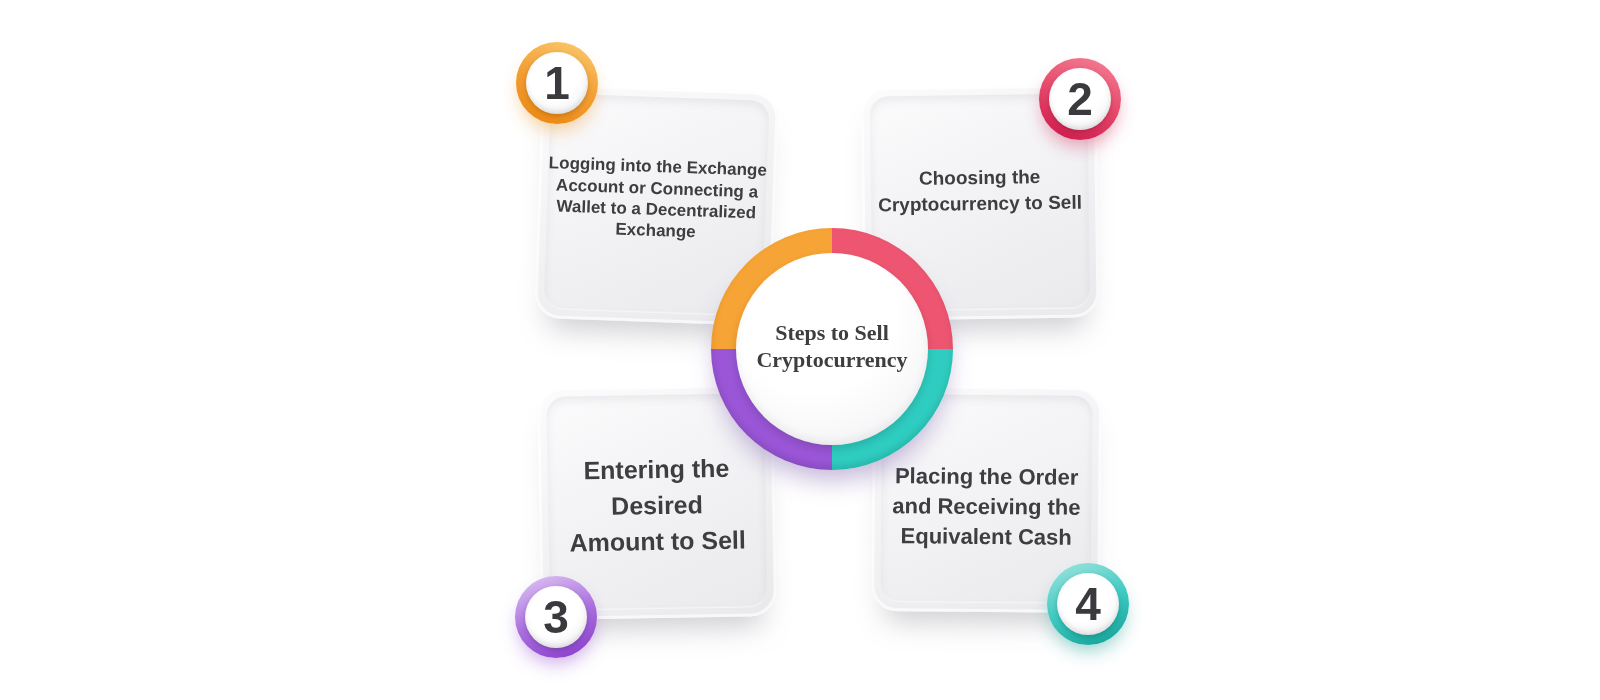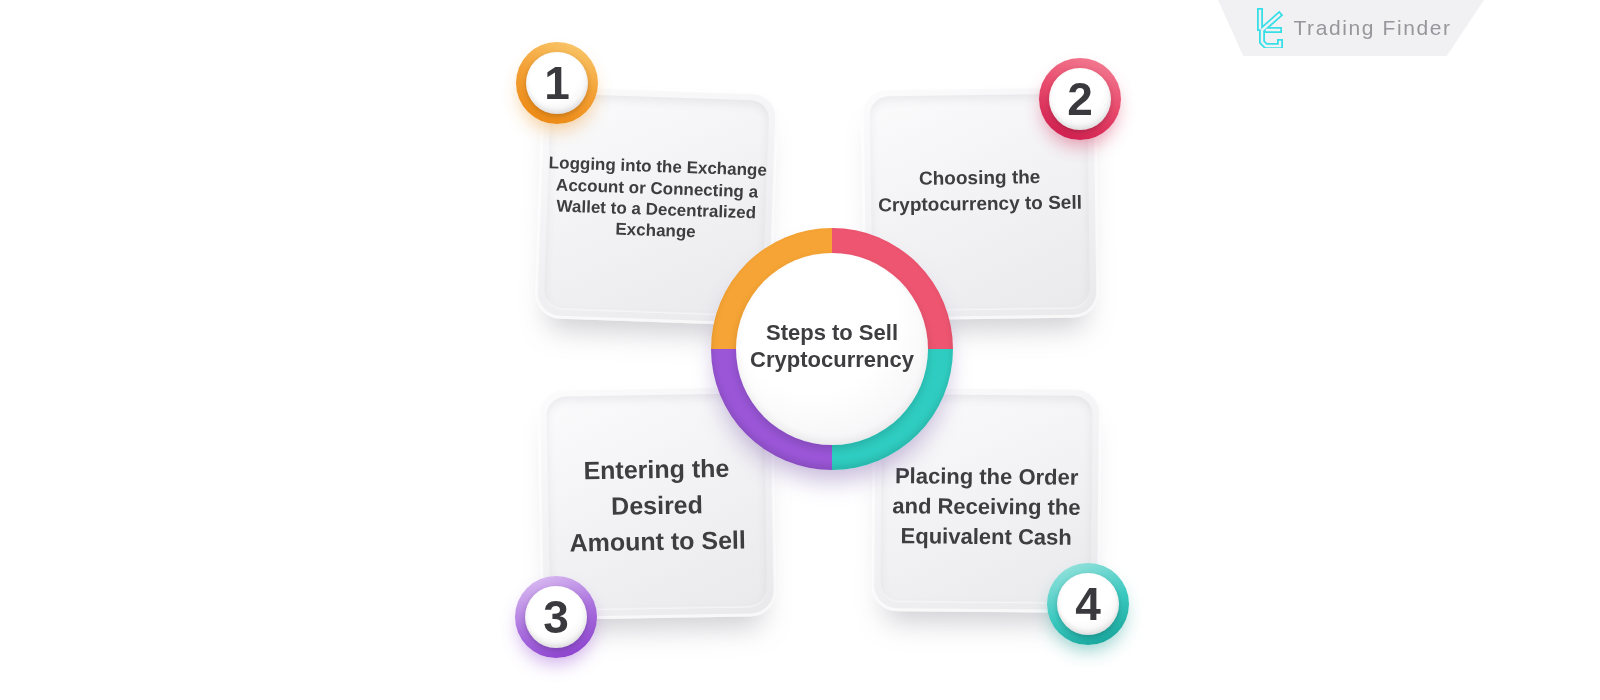--- a/index.html
+++ b/index.html
@@ -154,48 +154,36 @@
   .ring-inner {
     width: 192px;
     height: 192px;
     border-radius: 50%;
     background: radial-gradient(circle at 40% 30%, #ffffff 46%, #efeff2 100%);
     box-shadow: inset 0 -4px 8px rgba(0,0,0,0.06), 0 4px 9px rgba(0,0,0,0.14);
     display: flex;
     align-items: center;
     justify-content: center;
     text-align: center;
+    font-family: Liberation Serif, serif;
   }
   .ring-title {
     white-space: pre;
     font-size: 22px;
     font-weight: bold;
     color: #3e3e41;
     line-height: 1.25;
     margin-top: -6px;
   }
 </style>
 </head>
 <body>
 
 <div class="stage">
 
-  <div class="banner">
-    <svg width="34" height="40" viewBox="0 0 34 40">
-      <g fill="none" stroke-linecap="square" stroke-linejoin="miter">
-        <path d="M10 3 L10 20" stroke="#38dfe7" stroke-width="6"></path>
-        <path d="M29 7 L12 22 L12 34 L16 38 L30 38 L30 34" stroke="#38dfe7" stroke-width="6"></path>
-        <path d="M17 22 L29 22" stroke="#38dfe7" stroke-width="6"></path>
-        <path d="M10 3 L10 20" stroke="#f1f1f3" stroke-width="2.4"></path>
-        <path d="M29 7 L12 22 L12 34 L16 38 L30 38 L30 34" stroke="#f1f1f3" stroke-width="2.4"></path>
-        <path d="M17 22 L29 22" stroke="#f1f1f3" stroke-width="2.4"></path>
-      </g>
-    </svg>
-    <span class="brand-text">Trading Finder</span>
-  </div>
 
   <div class="card card-1">
     <div class="card-text">Logging into the Exchange
 Account or Connecting a
 Wallet to a Decentralized
 Exchange</div>
   </div>
 
   <div class="card card-2">
     <div class="card-text">Choosing the

